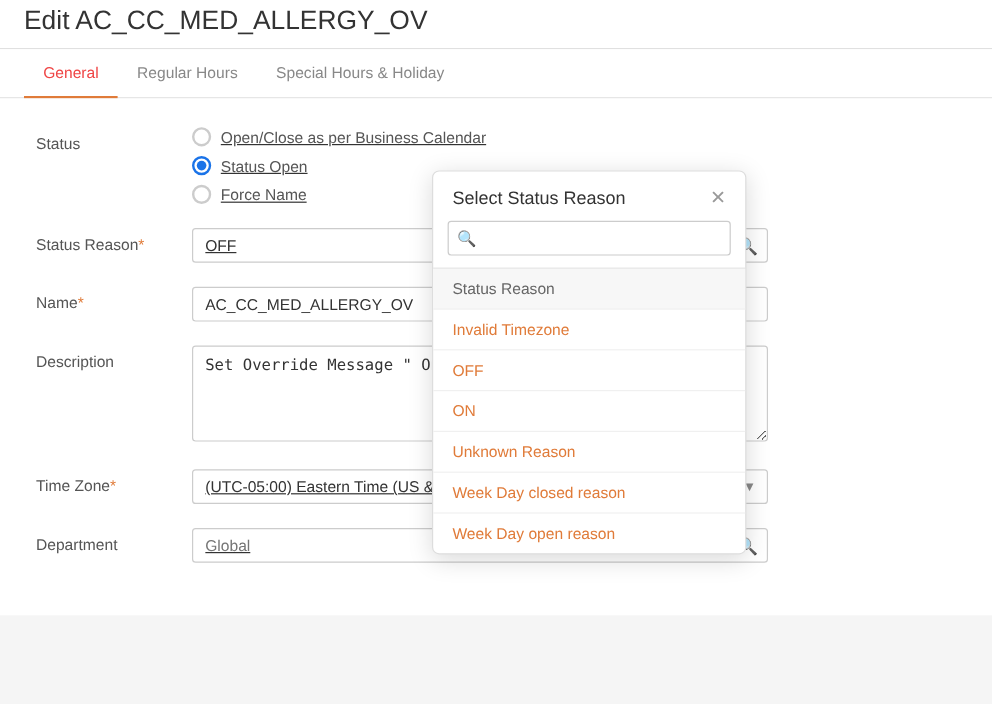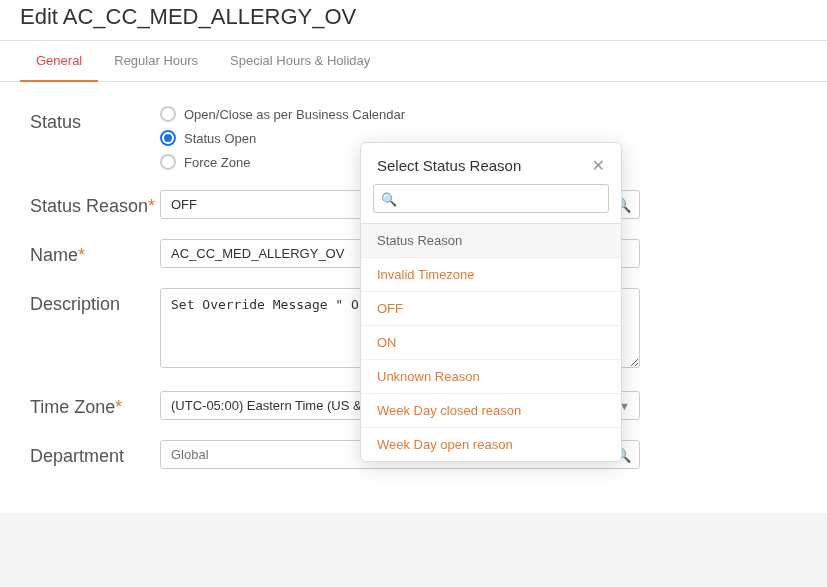--- a/index.html
+++ b/index.html
@@ -42,30 +42,31 @@
       position: relative;
     }
     .form-row {
       display: flex;
       align-items: flex-start;
       margin-bottom: 20px;
     }
     .form-label {
       width: 130px;
       min-width: 130px;
-      font-size: 18px;
+      font-size: 13px;
       color: #555;
       padding-top: 6px;
     }
     .form-label .required {
       color: #e07b39;
     }
     .form-field {
       flex: 1;
       max-width: 480px;
+      text-decoration: underline;
     }
     .radio-group {
       display: flex;
       flex-direction: column;
       gap: 8px;
     }
     .radio-item {
       display: flex;
       align-items: center;
       gap: 8px;
@@ -257,21 +258,21 @@
           <span>Open/Close as per Business Calendar</span>
         </label>
         <label class="radio-item">
           <div class="radio-circle checked">
             <div class="radio-dot"></div>
           </div>
           <span>Status Open</span>
         </label>
         <label class="radio-item">
           <div class="radio-circle"></div>
-          <span>Force Zone</span>
+          <span>Force Name</span>
         </label>
       </div>
     </div>
   </div>
 
   <div class="form-row">
     <div class="form-label">
       <span>Status Reason</span><span class="required">*</span>
     </div>
     <div class="form-field">

